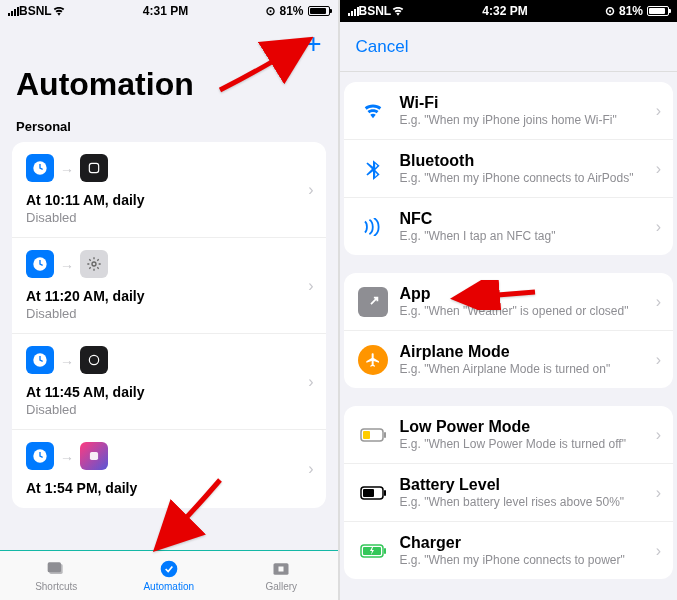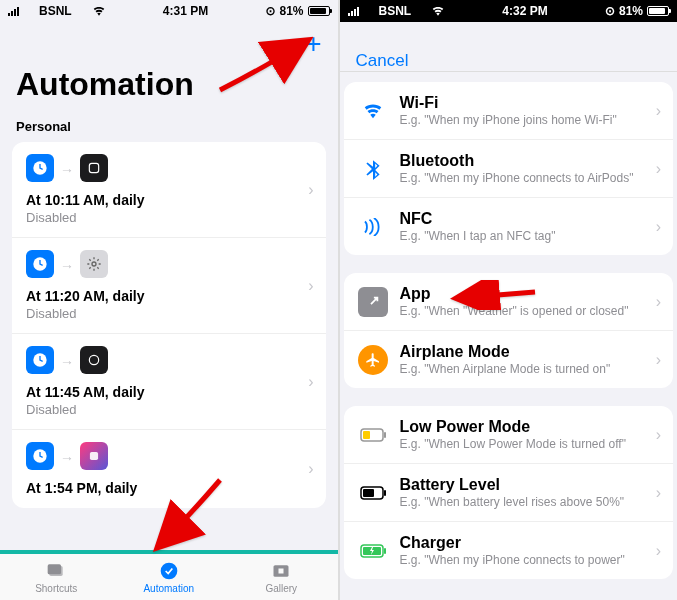--- a/index.html
+++ b/index.html
@@ -1,20 +1,20 @@
 <!DOCTYPE html>
 <html><head>
 <meta charset="utf-8">
 <style>
 *{margin:0;padding:0;box-sizing:border-box;-webkit-font-smoothing:antialiased}
 body{width:677px;height:600px;display:flex;font-family:-apple-system,BlinkMacSystemFont,"Segoe UI",sans-serif;background:#f2f2f7;overflow:hidden}
 .screen{position:relative;background:#f2f2f7;flex:1;display:flex;flex-direction:column}
 .screen.left{border-right:2px solid #ddd}
 .statusbar{height:22px;display:flex;align-items:center;justify-content:space-between;padding:0 8px;font-size:12px;font-weight:600;color:#000}
-.sb-left{display:flex;align-items:center;gap:20px}
+.sb-left{display:flex;align-items:center;gap:0}
 .sb-right-g{display:flex;align-items:center;gap:4px}
 .bars{display:inline-flex;align-items:flex-end;gap:1px}
 .bars span{width:2px;background:currentColor}
 .bars span:nth-child(1){height:3px}.bars span:nth-child(2){height:5px}.bars span:nth-child(3){height:7px}.bars span:nth-child(4){height:9px}
 .wifi{width:14px;height:10px}
 .battery{width:22px;height:10px;border:1px solid currentColor;border-radius:2px;position:relative}
 .battery::after{content:'';position:absolute;right:-3px;top:2px;width:2px;height:4px;background:currentColor;border-radius:0 1px 1px 0}
 .battery .fill{position:absolute;left:1px;top:1px;bottom:1px;width:80%;background:currentColor;border-radius:1px}
 .navbar{height:44px;display:flex;align-items:center;justify-content:flex-end;padding:0 16px}
 .add-btn{font-size:28px;color:#007aff;font-weight:300}
@@ -27,26 +27,26 @@
 .icons-row{display:flex;align-items:center;gap:6px;margin-bottom:10px}
 .app-icon{width:28px;height:28px;border-radius:6px;display:flex;align-items:center;justify-content:center}
 .clock-icon{background:#007aff;color:#fff}
 .dark-icon{background:#1c1c1e;color:#fff}
 .gear-icon{background:#d8d8dc;color:#555}
 .gradient-icon{background:linear-gradient(135deg,#ff3b7f,#5856d6)}
 .arrow-sm{color:#c7c7cc;font-size:14px}
 .item-title{font-size:14px;font-weight:600;color:#000}
 .item-sub{font-size:13px;color:#8e8e93;margin-top:2px}
 .chev{position:absolute;right:12px;top:50%;transform:translateY(-50%);color:#c7c7cc;font-size:16px}
-.tabbar{height:50px;background:#f9f9f9;border-top:4px solid #14b8a6;display:flex}
+.tabbar{height:50px;background:#f9f9f9;border-top:1px solid #14b8a6;display:flex}
 .tab{flex:1;display:flex;flex-direction:column;align-items:center;justify-content:center;gap:2px;color:#8e8e93;font-size:10px}
 .tab.active{color:#007aff}
 .tab-icon{width:24px;height:20px}
 
-.modal-header{height:50px;display:flex;align-items:flex-end;padding:0 16px;background:#f2f2f7;border-bottom:0.5px solid #ddd}
+.modal-header{height:50px;display:flex;align-items:center;padding:0 16px;background:#f2f2f7;border-bottom:0.5px solid #ddd}
 .cancel{color:#007aff;font-size:17px}
 .right-content{flex:1;overflow-y:auto;padding:10px 4px}
 .group{background:#fff;border-radius:12px;margin-bottom:18px}
 .trigger{display:flex;align-items:center;padding:12px 14px;border-bottom:0.5px solid #eee;position:relative}
 .trigger:last-child{border-bottom:none}
 .tr-icon{width:30px;height:30px;display:flex;align-items:center;justify-content:center;font-size:18px;margin-right:12px;border-radius:6px}
 .tr-text{flex:1}
 .tr-title{font-size:16px;font-weight:600;color:#000}
 .tr-sub{font-size:12px;color:#8e8e93;margin-top:1px}
 

